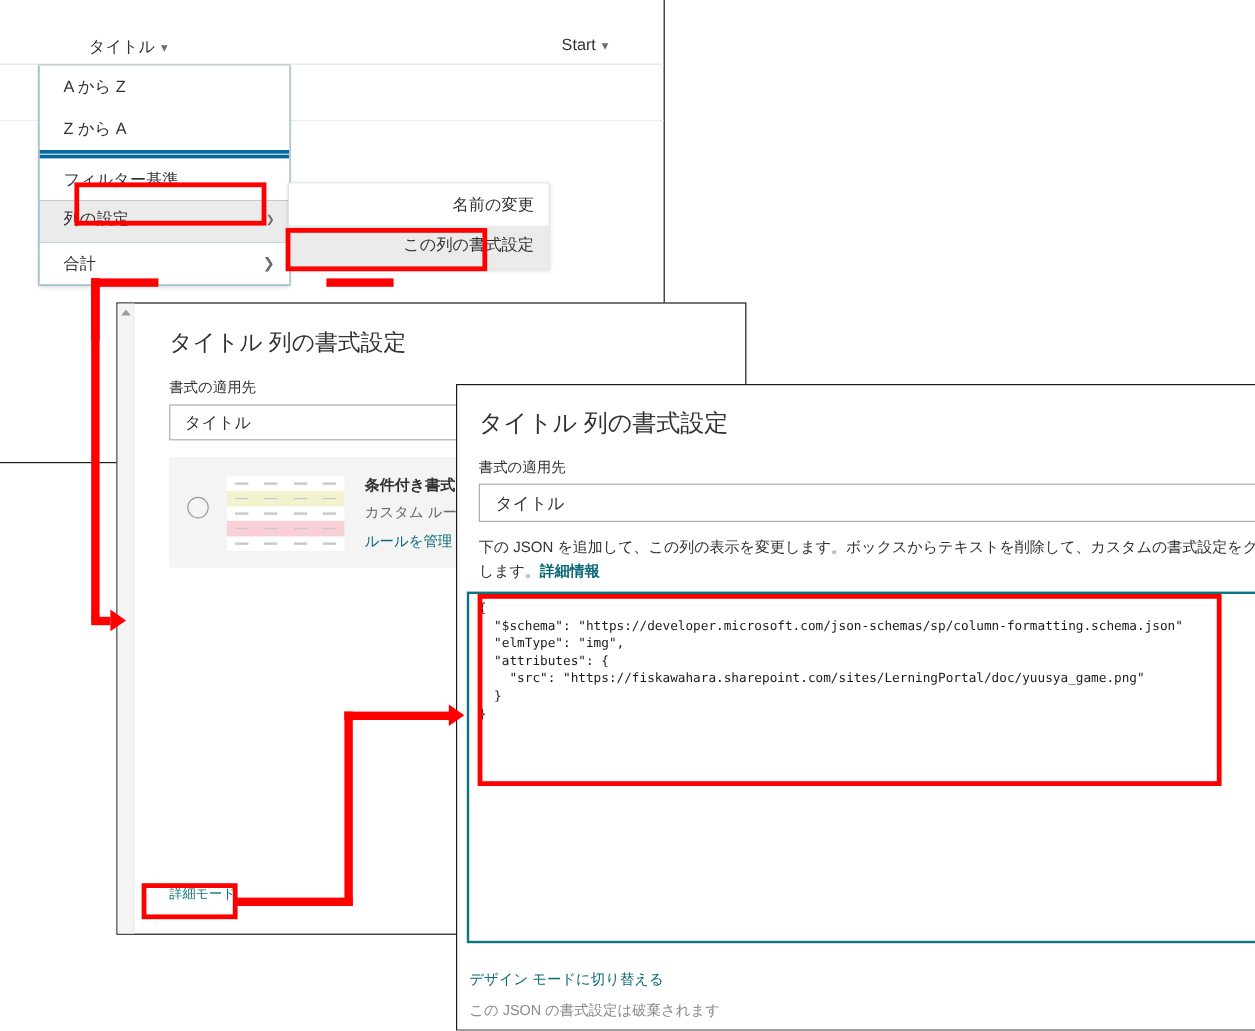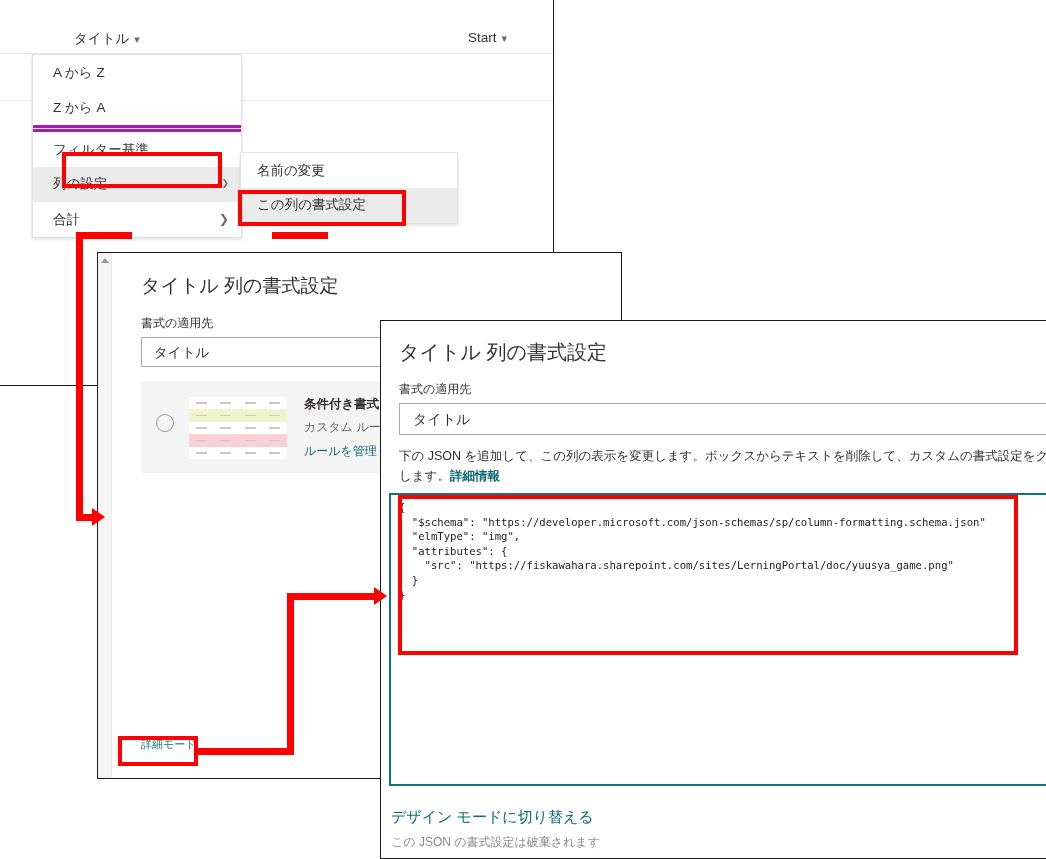--- a/index.html
+++ b/index.html
@@ -42,21 +42,21 @@
   #colHeadStart { left: 468px; top: 30px; }
   .list-row-sep {
     position: absolute; left: 0; width: 100%;
     border-bottom: 1px solid #ededed;
   }
 
   
   #colMenu {
     position: absolute; left: 32px; top: 54px;
     width: 210px;
-    background: #a21caf;
+    background: #0369a1;
     border: 1px solid #e1e1e1;
     box-shadow: 0 1.6px 3.6px rgba(0,0,0,.13), 0 .3px .9px rgba(0,0,0,.10);
     z-index: 20;
     padding: 0;
   }
   .menu-item {
     position: relative;
     height: 35px;
     line-height: 35px;
     padding: 0 12px 0 20px;
@@ -75,20 +75,21 @@
   }
 
   
   #subMenu {
     position: absolute; left: 240px; top: 152px;
     width: 218px;
     background: #ffffff;
     border: 1px solid #e1e1e1;
     box-shadow: 0 1.6px 3.6px rgba(0,0,0,.13), 0 .3px .9px rgba(0,0,0,.10);
     z-index: 22;
+    text-align: right;
   }
   #subMenu .menu-item { padding-left: 16px; }
 
   
   #panelMid {
     position: absolute; left: 97px; top: 252px;
     width: 525px; height: 527px;
     background: #ffffff;
     border: 1px solid #1a1a1a;
     z-index: 30;
@@ -211,21 +212,21 @@
   #jsonText {
     position: absolute; left: 8px; top: 5px;
     font-family: "DejaVu Sans Mono", "Liberation Mono", monospace;
     font-size: 10.6px;
     line-height: 14.6px;
     color: #1b1b1b;
     white-space: pre;
   }
   #designModeLink {
     position: absolute; left: 10px; top: 487px;
-    font-size: 15px; color: #0b6a75; white-space: nowrap;
+    font-size: 12px; color: #0b6a75; white-space: nowrap;
   }
   #designModeSub {
     position: absolute; left: 10px; top: 513px;
     font-size: 12px; color: #8a8a8a; white-space: nowrap;
   }
 
   
   .ann-box {
     position: absolute;
     border: 4px solid #ff0000;

